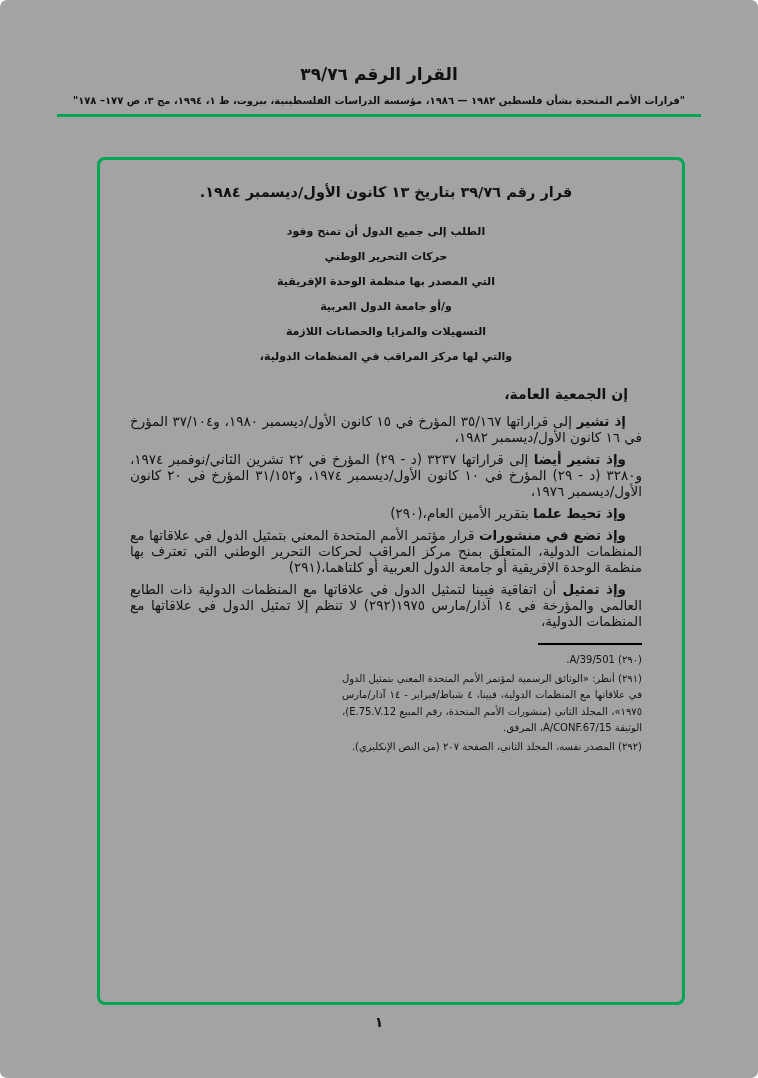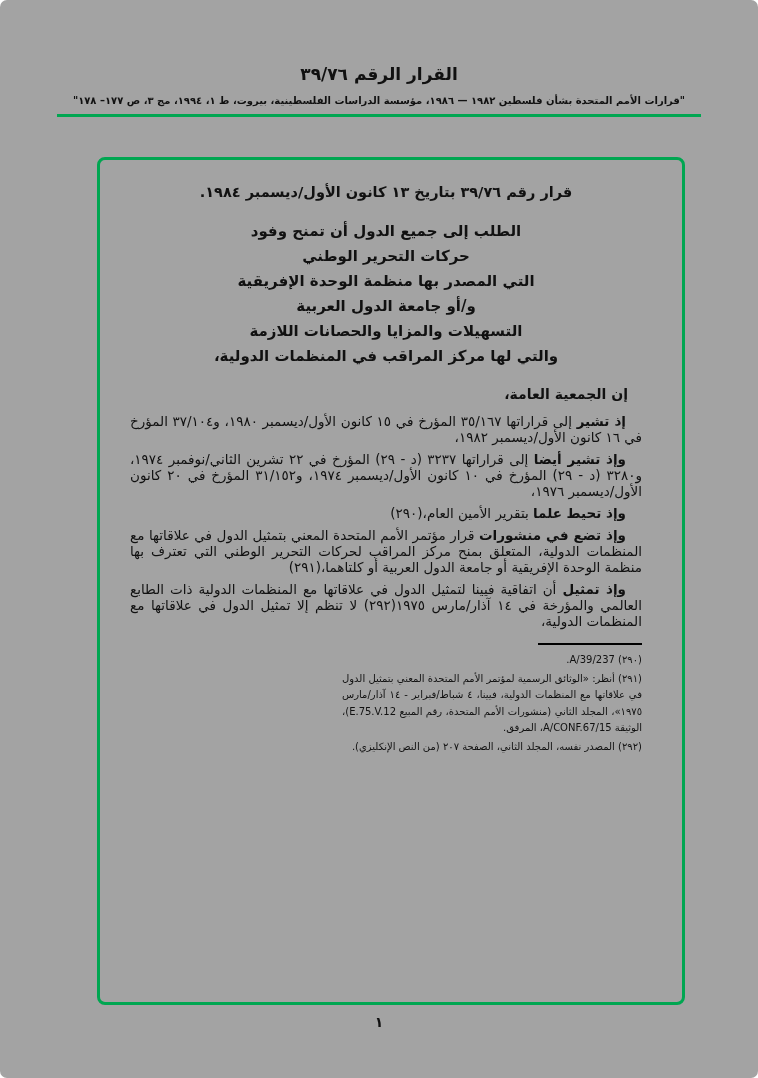--- a/index.html
+++ b/index.html
@@ -56,21 +56,21 @@
       margin: 0 0 14px 0;
       text-align: center;
       font-weight: bold;
       font-size: 14.5px;
       line-height: 25px;
     }
     .res-subtitle {
       margin: 0 0 14px 0;
       text-align: center;
       font-weight: bold;
-      font-size: 15px;
+      font-size: 11px;
       line-height: 25px;
     }
     .res-opening {
       margin: 0 0 7px 0;
       font-weight: bold;
       font-size: 14px;
       line-height: 23px;
       text-indent: 14px;
       text-align: right;
     }
@@ -161,21 +161,21 @@
     </p>
 
     <p class="para">
       <span class="lead">وإذ تمثيل</span>
       <span>أن اتفاقية فيينا لتمثيل الدول في علاقاتها مع المنظمات الدولية ذات الطابع العالمي والمؤرخة في ١٤ آذار/مارس ١٩٧٥(٢٩٢) لا تنظم إلا تمثيل الدول في علاقاتها مع المنظمات الدولية،</span>
     </p>
 
 
     <div class="footnotes">
       <div class="fn-rule"></div>
-      <div class="fn">(٢٩٠) A/39/237.</div>
+      <div class="fn">(٢٩٠) A/39/501.</div>
       <div class="fn">(٢٩١) أنظر: «الوثائق الرسمية لمؤتمر الأمم المتحدة المعني بتمثيل الدول في علاقاتها مع المنظمات الدولية، فيينا، ٤ شباط/فبراير - ١٤ آذار/مارس ١٩٧٥»، المجلد الثاني (منشورات الأمم المتحدة، رقم المبيع E.75.V.12)، الوثيقة A/CONF.67/15، المرفق.</div>
       <div class="fn">(٢٩٢) المصدر نفسه، المجلد الثاني، الصفحة ٢٠٧ (من النص الإنكليزي).</div>
     </div>
 
   </section>
 
   <div class="page-number">١</div>
 
 </div>
 

